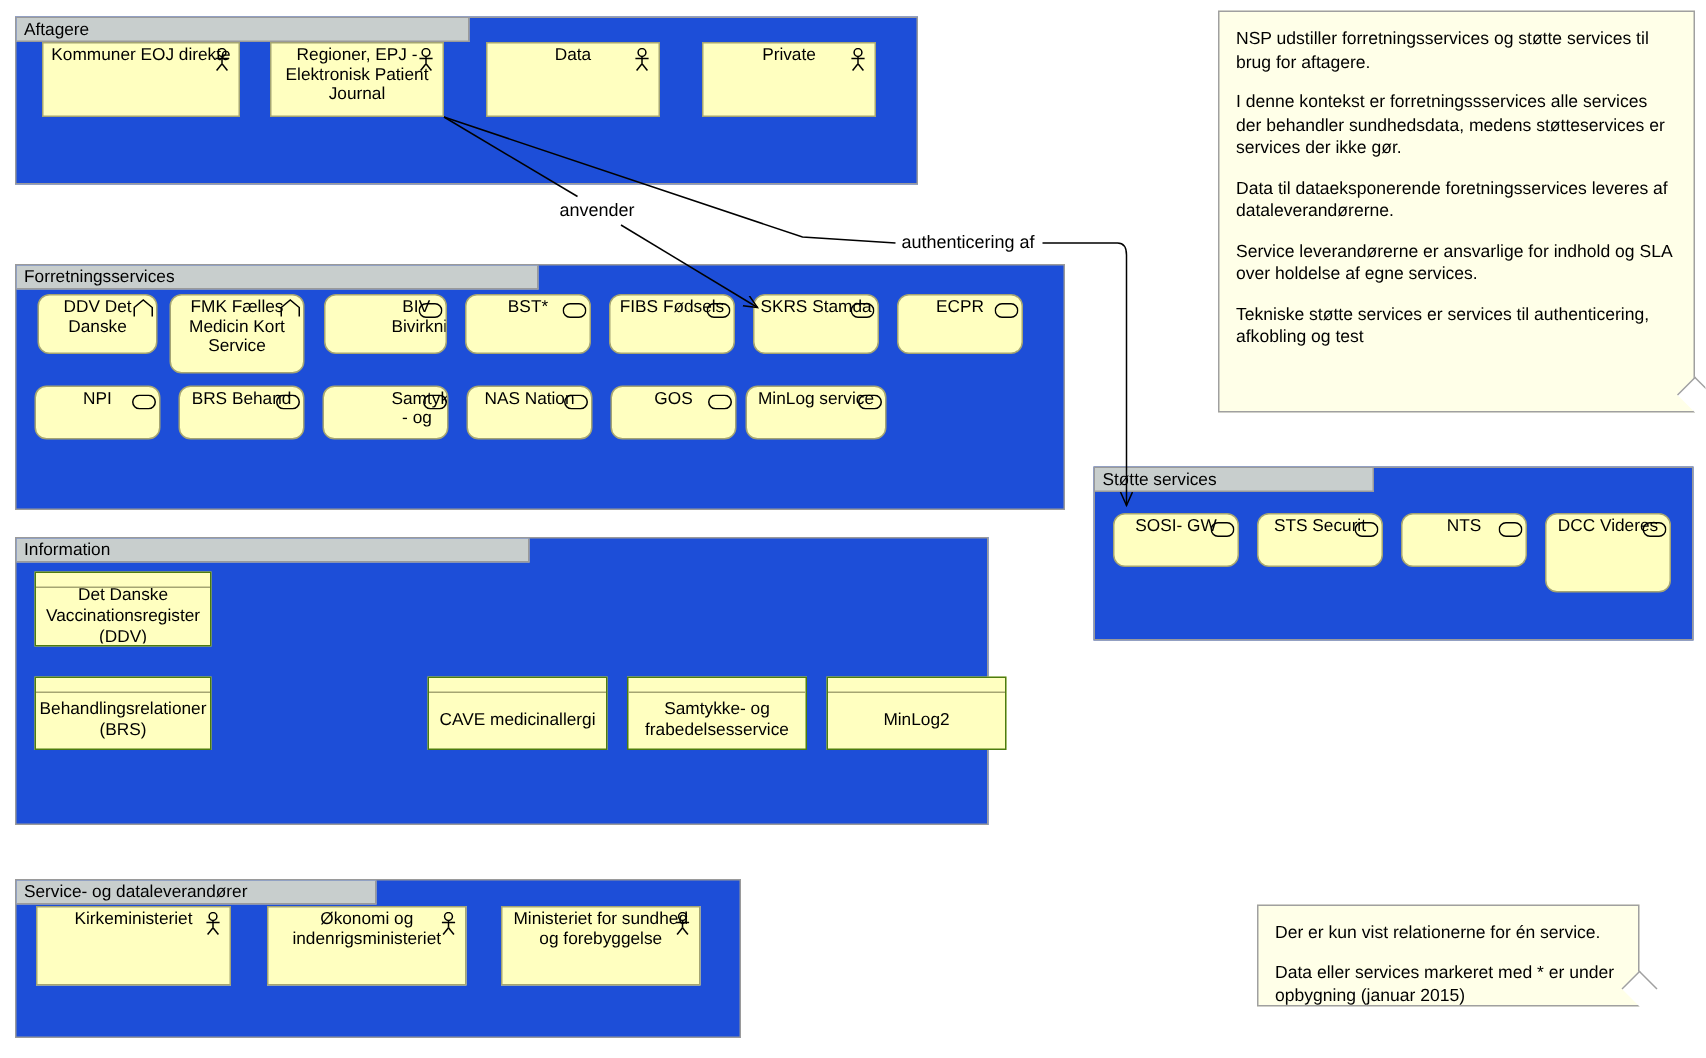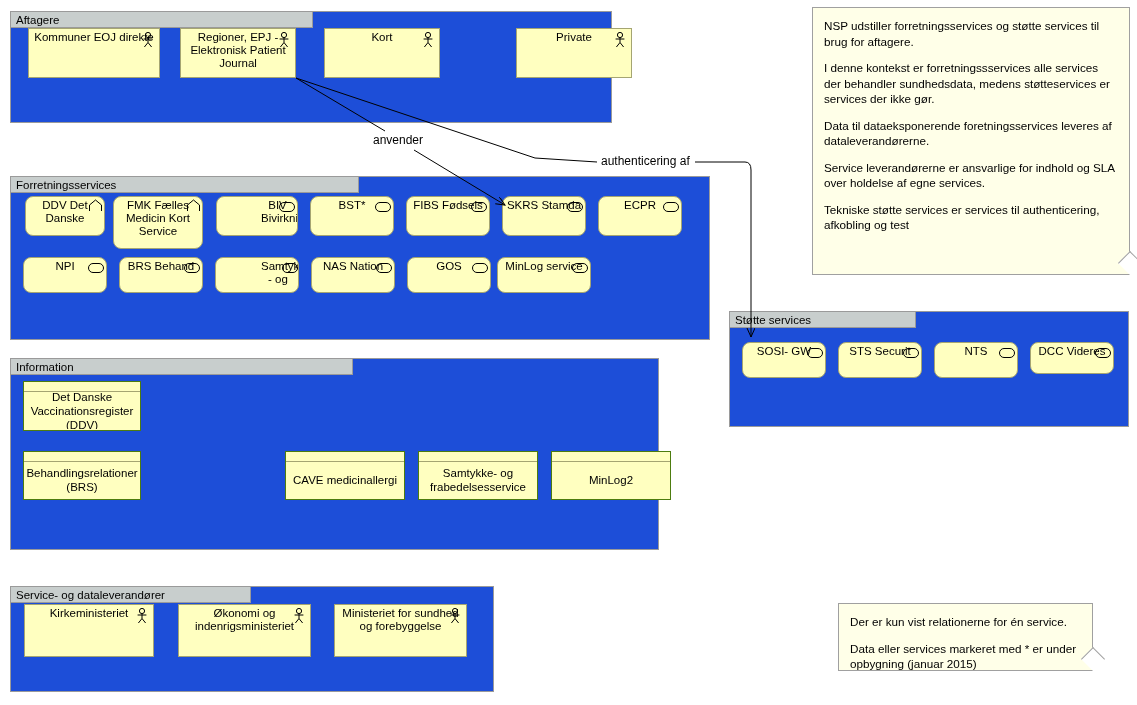--- a/index.html
+++ b/index.html
@@ -64,32 +64,32 @@
     <svg width="14" height="16" viewBox="0 0 14 16">
         <circle cx="7" cy="3" r="2.6" fill="none" stroke="#000" stroke-width="1"></circle>
         <line x1="7" y1="5.6" x2="7" y2="10.5" stroke="#000" stroke-width="1"></line>
         <line x1="2.6" y1="7" x2="11.4" y2="7" stroke="#000" stroke-width="1"></line>
         <line x1="7" y1="10.5" x2="3.4" y2="15" stroke="#000" stroke-width="1"></line>
         <line x1="7" y1="10.5" x2="10.6" y2="15" stroke="#000" stroke-width="1"></line>
       </svg>
   </span>
 </div>
 <div class="node" style="left:324px;top:28px;width:116px;height:50px;">
-  <span class="lbl top">Kort</span>
-  <span class="glyph">
-    <svg width="14" height="16" viewBox="0 0 14 16">
-        <circle cx="7" cy="3" r="2.6" fill="none" stroke="#000" stroke-width="1"></circle>
-        <line x1="7" y1="5.6" x2="7" y2="10.5" stroke="#000" stroke-width="1"></line>
-        <line x1="2.6" y1="7" x2="11.4" y2="7" stroke="#000" stroke-width="1"></line>
-        <line x1="7" y1="10.5" x2="3.4" y2="15" stroke="#000" stroke-width="1"></line>
-        <line x1="7" y1="10.5" x2="10.6" y2="15" stroke="#000" stroke-width="1"></line>
-      </svg>
-  </span>
-</div>
-<div class="node" style="left:468px;top:28px;width:116px;height:50px;margin-left:48px;">
+  <span class="lbl top">Data</span>
+  <span class="glyph">
+    <svg width="14" height="16" viewBox="0 0 14 16">
+        <circle cx="7" cy="3" r="2.6" fill="none" stroke="#000" stroke-width="1"></circle>
+        <line x1="7" y1="5.6" x2="7" y2="10.5" stroke="#000" stroke-width="1"></line>
+        <line x1="2.6" y1="7" x2="11.4" y2="7" stroke="#000" stroke-width="1"></line>
+        <line x1="7" y1="10.5" x2="3.4" y2="15" stroke="#000" stroke-width="1"></line>
+        <line x1="7" y1="10.5" x2="10.6" y2="15" stroke="#000" stroke-width="1"></line>
+      </svg>
+  </span>
+</div>
+<div class="node" style="left:468px;top:28px;width:116px;height:50px;">
   <span class="lbl top">Private</span>
   <span class="glyph">
     <svg width="14" height="16" viewBox="0 0 14 16">
         <circle cx="7" cy="3" r="2.6" fill="none" stroke="#000" stroke-width="1"></circle>
         <line x1="7" y1="5.6" x2="7" y2="10.5" stroke="#000" stroke-width="1"></line>
         <line x1="2.6" y1="7" x2="11.4" y2="7" stroke="#000" stroke-width="1"></line>
         <line x1="7" y1="10.5" x2="3.4" y2="15" stroke="#000" stroke-width="1"></line>
         <line x1="7" y1="10.5" x2="10.6" y2="15" stroke="#000" stroke-width="1"></line>
       </svg>
   </span>
@@ -289,21 +289,21 @@
   </span>
 </div>
 <div class="node rounded" style="left:934px;top:342px;width:84px;height:36px;">
   <span class="lbl top">NTS</span>
   <span class="glyph" style="top:5px;right:4px;">
     <svg width="16" height="10" viewBox="0 0 16 10">
         <rect x="0.5" y="0.5" width="15" height="9" rx="4.5" fill="none" stroke="#000" stroke-width="1"></rect>
       </svg>
   </span>
 </div>
-<div class="node rounded" style="left:1030px;top:342px;width:84px;height:32px;">
+<div class="node rounded" style="left:1030px;top:342px;width:84px;height:53px;">
   <span class="lbl top">DCC Videres</span>
   <span class="glyph" style="top:5px;right:4px;">
     <svg width="16" height="10" viewBox="0 0 16 10">
         <rect x="0.5" y="0.5" width="15" height="9" rx="4.5" fill="none" stroke="#000" stroke-width="1"></rect>
       </svg>
   </span>
 </div>
 
 <svg class="edges" viewBox="0 0 1137 705">
   <defs>

